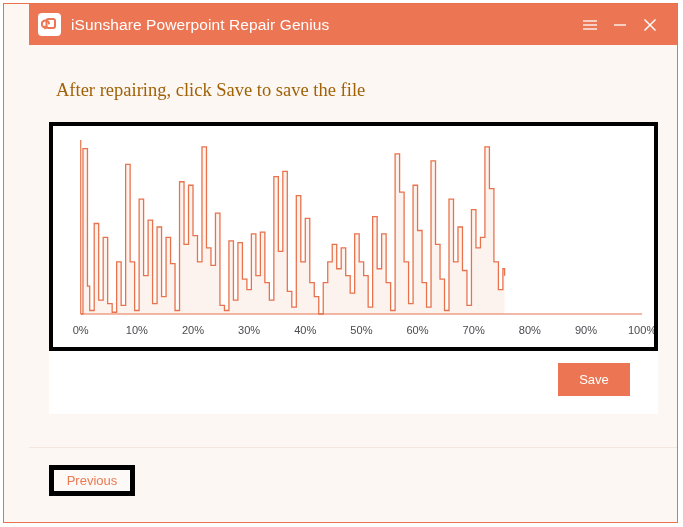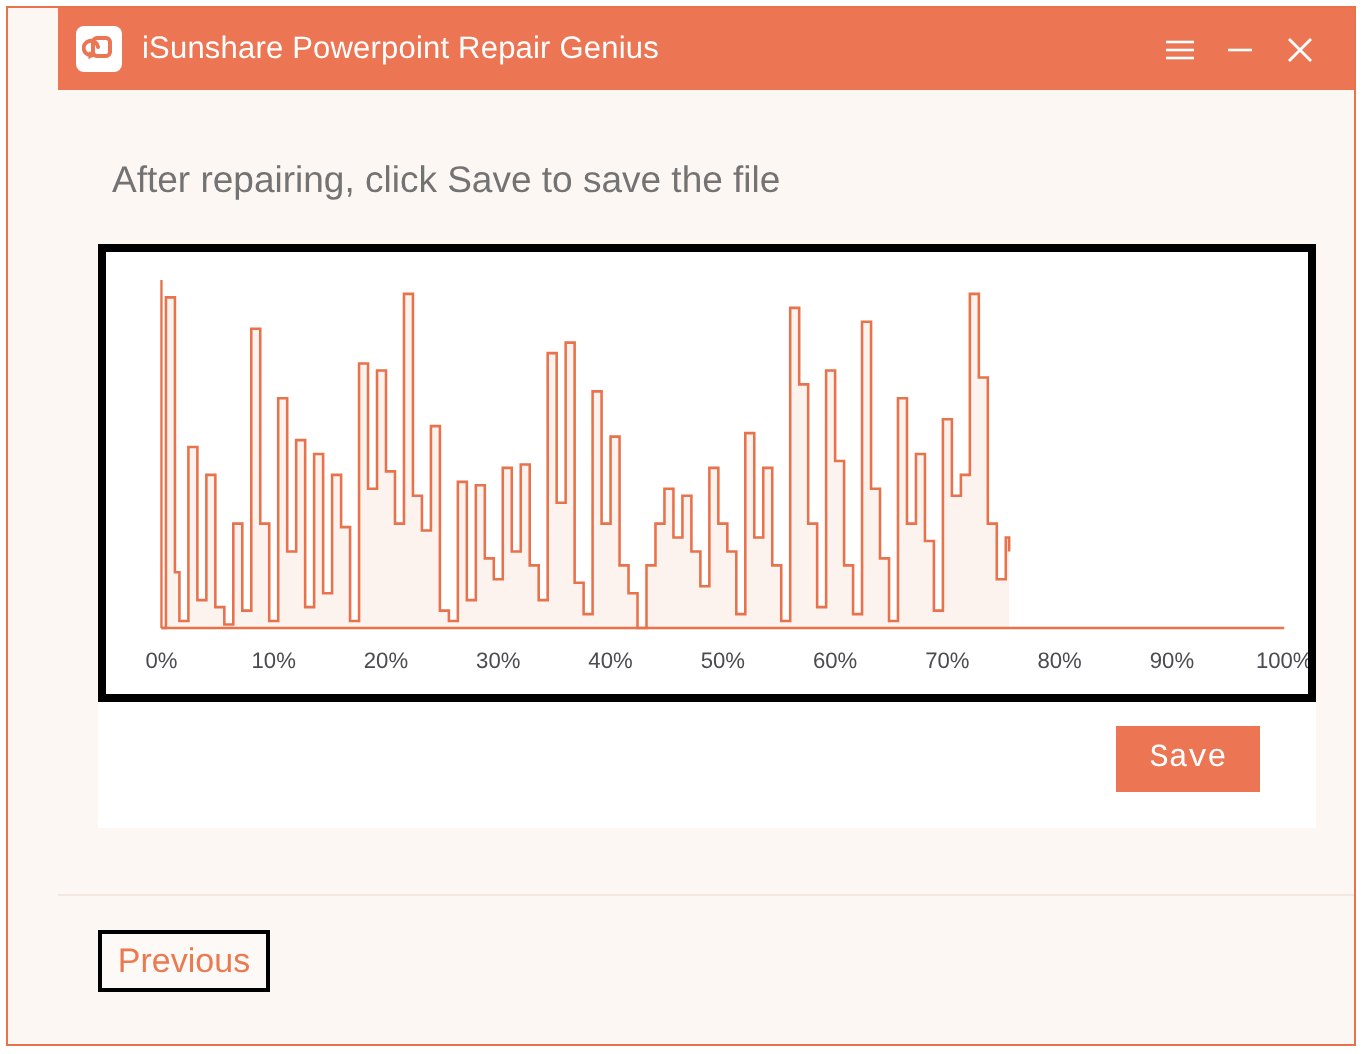--- a/index.html
+++ b/index.html
@@ -71,25 +71,26 @@
 
   
   .content {
     flex: 1 1 auto;
     position: relative;
     background: #fdf7f4;
     display: flex;
     flex-direction: column;
   }
   .heading {
-    color: #737373;
+    color: #a16207;
     font-size: 18.5px;
     padding: 36px 0 0 27px;
     line-height: 1;
     flex: none;
+    font-family: Liberation Serif, serif;
   }
 
   
   .chart-card {
     margin: 22px 19px 0 20px;
     border: 4px solid #000000;
     background: #ffffff;
     height: 229px;
     box-sizing: border-box;
     position: relative;
@@ -110,47 +111,47 @@
     flex: none;
   }
   .save-button {
     position: absolute;
     right: 28px;
     top: 12px;
     width: 72px;
     height: 33px;
     background: #ec7553;
     color: #ffffff;
-    font-size: 16px;
+    font-size: 13px;
     border: none;
     display: flex;
     align-items: center;
     justify-content: center;
     cursor: pointer;
-    font-family: Liberation Mono, monospace;
+    font-family: Liberation Sans, sans-serif;
   }
 
   
   .footer-fill { flex: 1 1 auto; }
   .footer {
     flex: none;
     border-top: 1px solid #f4e7e0;
     height: 74px;
     position: relative;
   }
   .previous-button {
     position: absolute;
     left: 20px;
     top: 17px;
     width: 86px;
     height: 31px;
     background: #fdf9f7;
-    border: 2px solid #000000;
+    border: 5px solid #000000;
     color: #ea7a52;
-    font-size: 17px;
+    font-size: 13px;
     display: flex;
     align-items: center;
     justify-content: center;
     cursor: pointer;
     box-sizing: border-box;
     font-family: "Liberation Sans", sans-serif;
   }
 
   .tick-label {
     font-family: "Liberation Sans", sans-serif;

